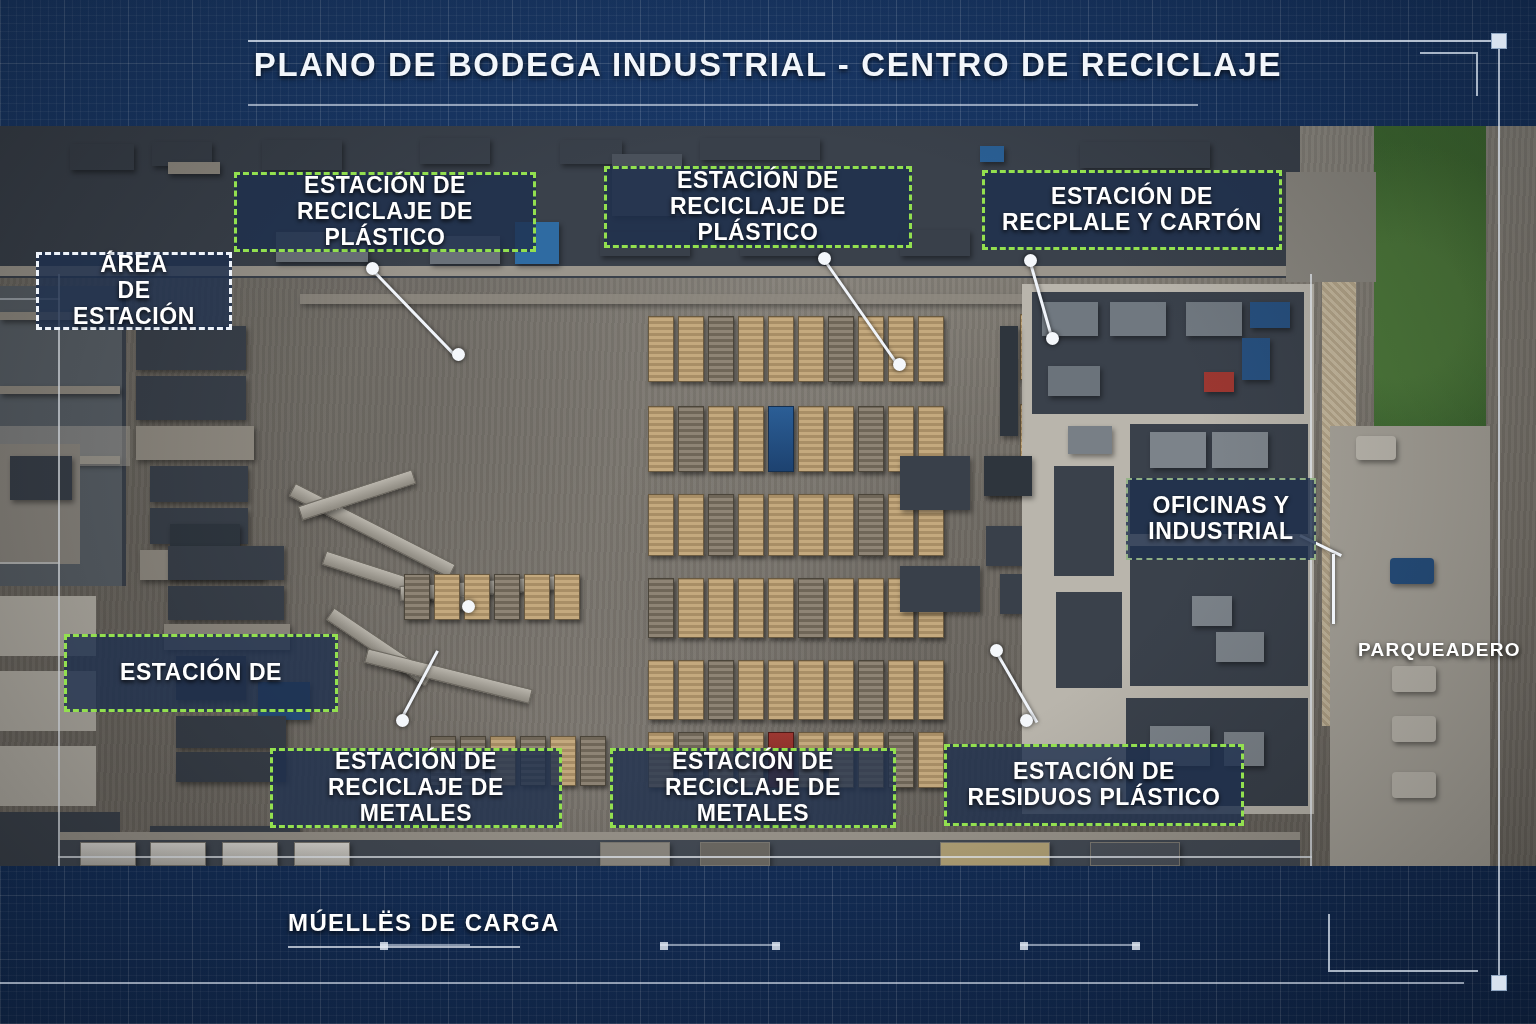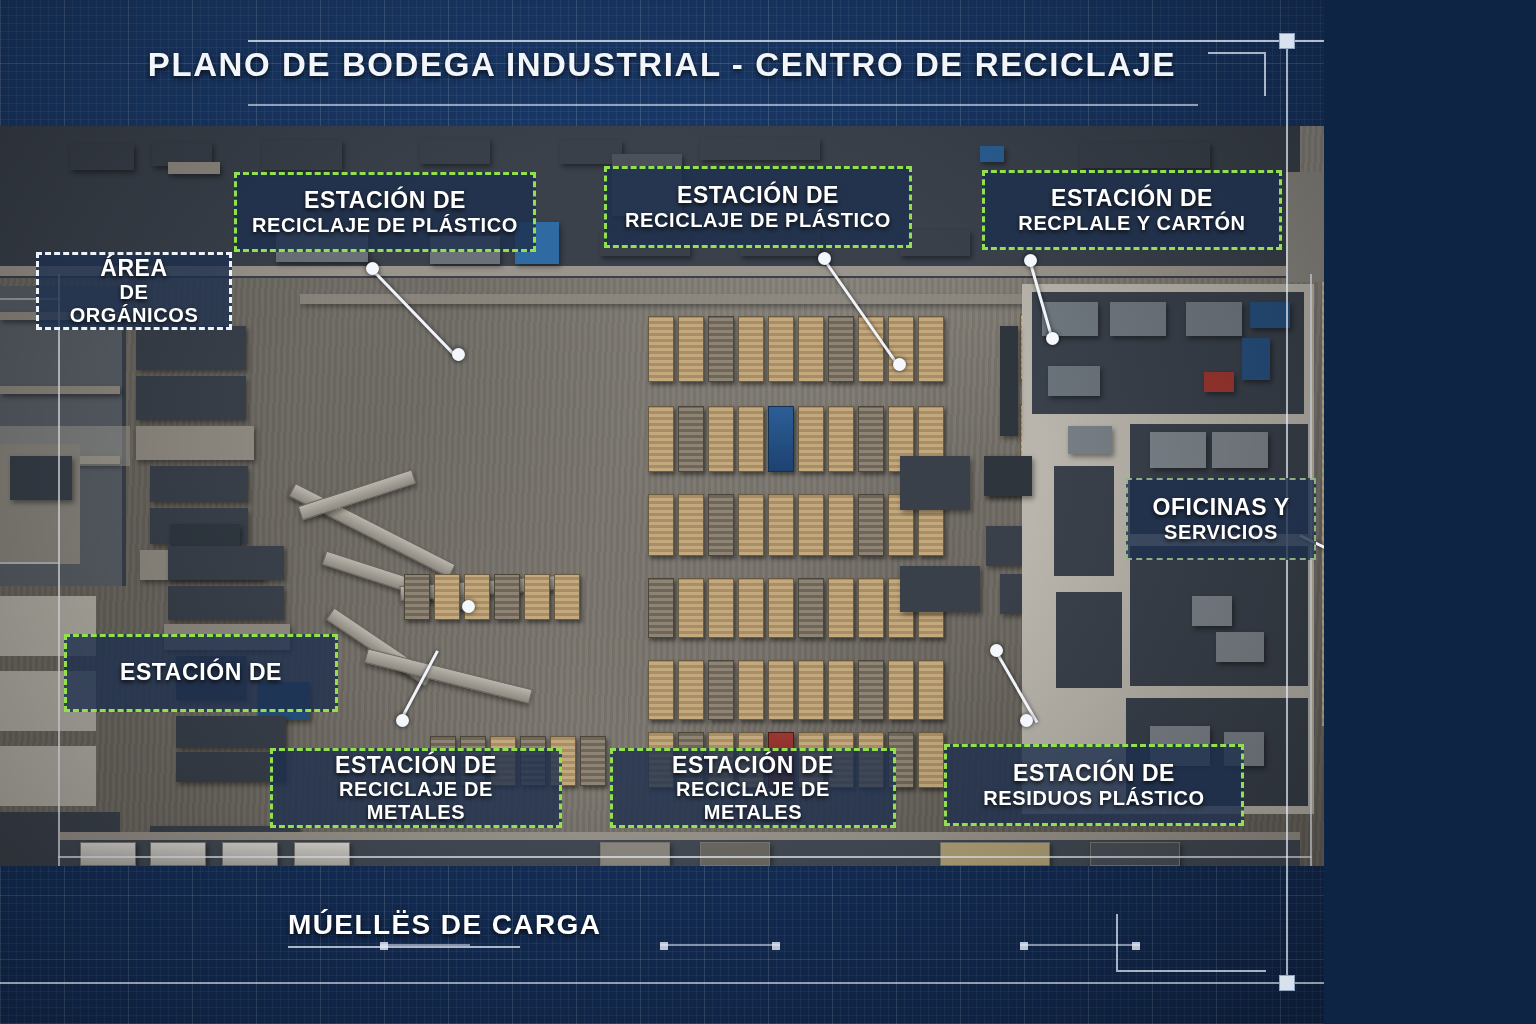--- a/index.html
+++ b/index.html
@@ -1,20 +1,20 @@
 <!DOCTYPE html>
 <html><head>
 <meta charset="utf-8">
 <style>
   html,body{margin:0;padding:0;background:#0d2444;}
   *{box-sizing:border-box;}
 
   .stage{
     position:relative;
-    width:1324px;height:1024px;
+    width:1536px;height:1024px;
     overflow:hidden;
     font-family:"Liberation Sans", sans-serif;
     background:#16325c;
   }
 
   
   .blueprint-bg{
     position:absolute;inset:0;
     background:
       repeating-linear-gradient(0deg, rgba(255,255,255,.055) 0 1px, transparent 1px 8px),
@@ -138,28 +138,28 @@
     text-align:center;
     line-height:1.12;
     background:rgba(30,48,78,.80);
     text-shadow:0 2px 4px rgba(0,0,0,.85);
     padding:6px 14px;
   }
   .label.green{border:3px dashed #93e04f;}
   .label.white{border:3px dashed #eef3fa;}
   .label.faint{border:2px dashed rgba(180,215,150,.75);}
   .label .l1{font-size:23px;letter-spacing:.6px;}
-  .label .l2{font-size:20px;letter-spacing:.6px;}
+  .label .l2{font-size:23px;letter-spacing:.6px;}
 
   .plaintext{
     position:absolute;color:#ffffff;font-weight:bold;
     text-shadow:0 2px 5px rgba(0,0,0,.85);
   }
   .plaintext.parq{font-size:19px;letter-spacing:1.3px;}
-  .plaintext.docks{font-size:28px;letter-spacing:1.4px;}
+  .plaintext.docks{font-size:24px;letter-spacing:1.4px;}
   .docks-rule{position:absolute;background:rgba(235,241,249,.7);height:2px;}
 
   .dim-mark{position:absolute;height:2px;background:rgba(225,235,248,.55);}
   .dim-tick{position:absolute;width:8px;height:8px;background:rgba(230,238,248,.8);}
 </style>
 </head>
 <body>
 
 <div class="stage">
 
@@ -448,42 +448,42 @@
 
   <div class="leader" style="left:996px;top:650px;width:82px;transform:rotate(60deg);"></div>
   <div class="dot" style="left:990px;top:644px;"></div>
   <div class="dot" style="left:1020px;top:714px;"></div>
 
   <div class="leader" style="left:1300px;top:534px;width:46px;transform:rotate(26deg);"></div>
   <div class="leader" style="left:1332px;top:554px;width:3px;height:70px;transform:rotate(0deg);"></div>
 
   <div class="label white" style="left:36px;top:252px;width:196px;height:78px;">
     <div class="l1">ÁREA</div>
-    <div class="l2">DE ORGÁNICOS</div>
+    <div class="l2">DE ESTACIÓN</div>
   </div>
 
   <div class="label green" style="left:234px;top:172px;width:302px;height:80px;">
     <div class="l1">ESTACIÓN DE</div>
     <div class="l2">RECICLAJE DE PLÁSTICO</div>
   </div>
 
   <div class="label green" style="left:604px;top:166px;width:308px;height:82px;">
     <div class="l1">ESTACIÓN DE</div>
     <div class="l2">RECICLAJE DE PLÁSTICO</div>
   </div>
 
   <div class="label green" style="left:982px;top:170px;width:300px;height:80px;">
     <div class="l1">ESTACIÓN DE</div>
     <div class="l2">RECPLALE Y CARTÓN</div>
   </div>
 
 
   <div class="label faint" style="left:1126px;top:478px;width:190px;height:82px;">
     <div class="l1">OFICINAS Y</div>
-    <div class="l2">SERVICIOS</div>
+    <div class="l2">INDUSTRIAL</div>
   </div>
 
   <div class="label green" style="left:64px;top:634px;width:274px;height:78px;">
     <div class="l1">ESTACIÓN DE</div>
   </div>
 
   <div class="label green" style="left:270px;top:748px;width:292px;height:80px;">
     <div class="l1">ESTACIÓN DE</div>
     <div class="l2">RECICLAJE DE METALES</div>
   </div>

